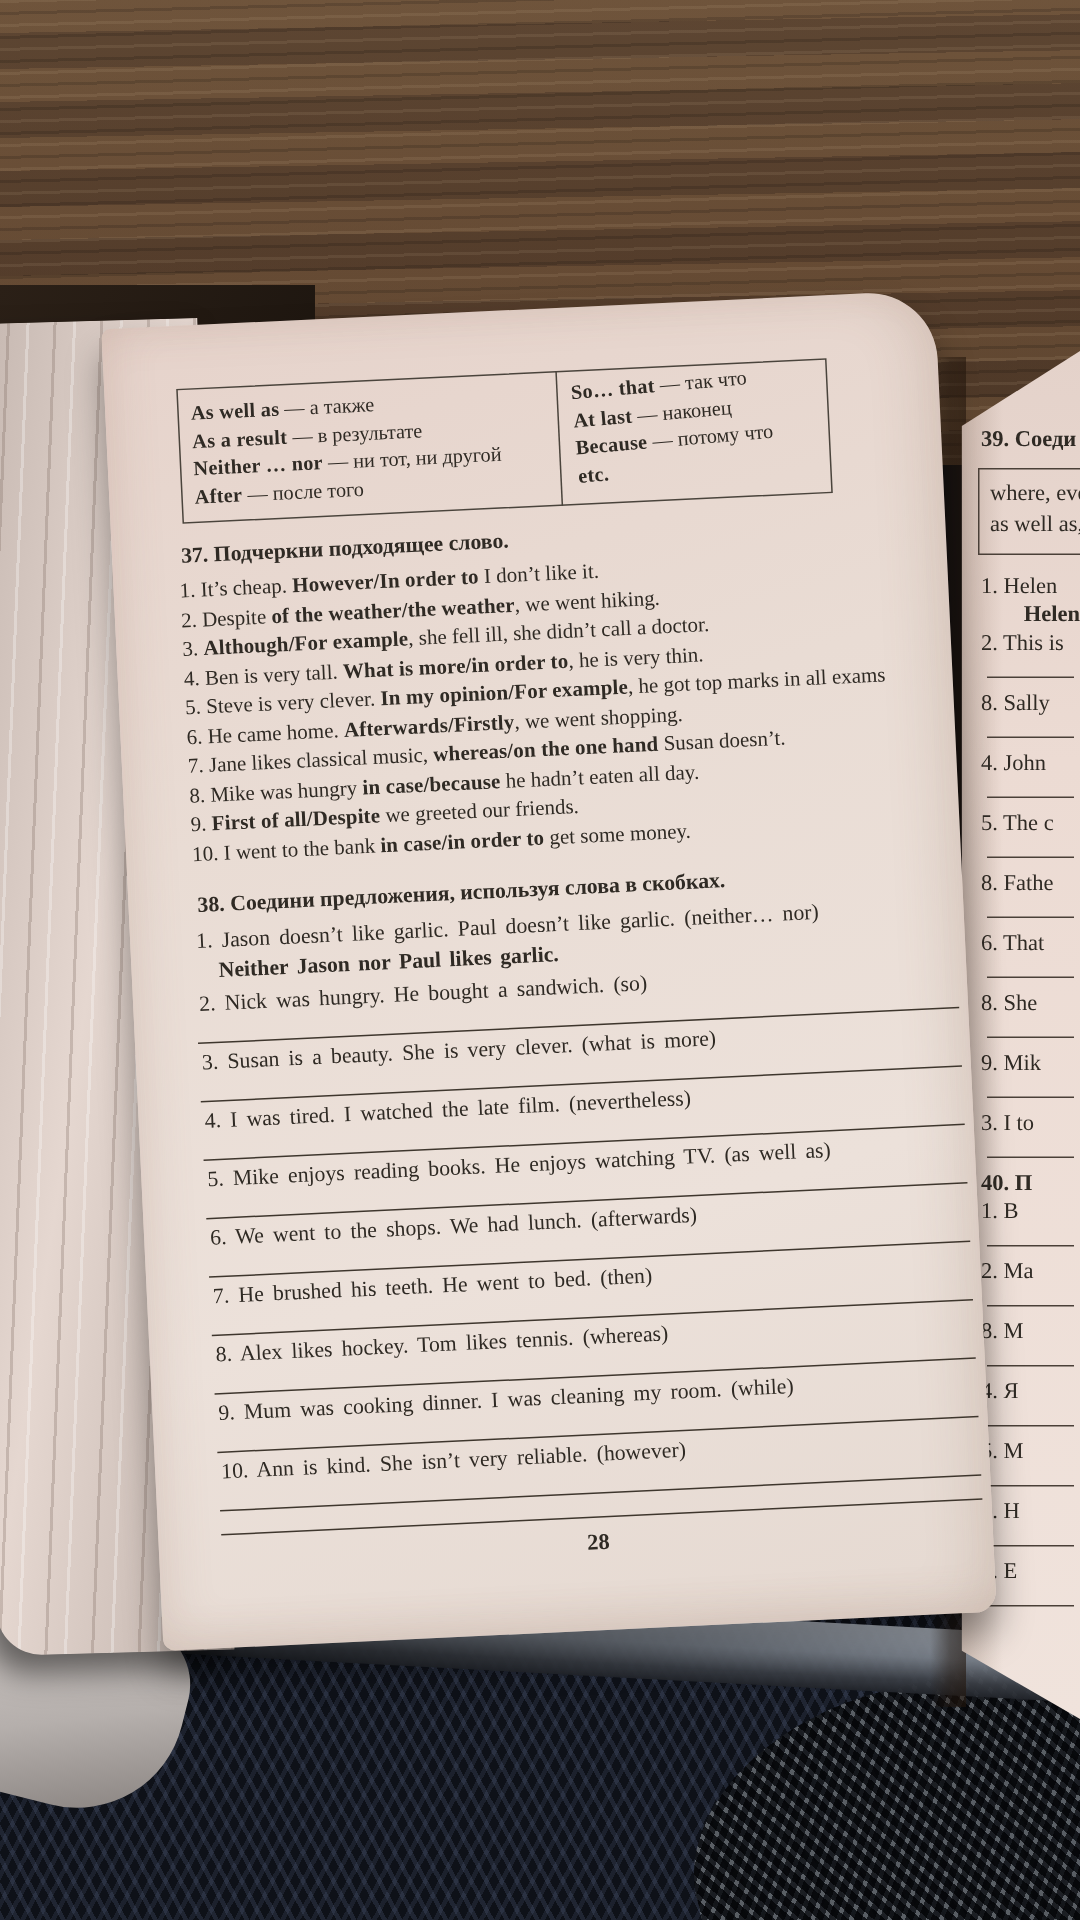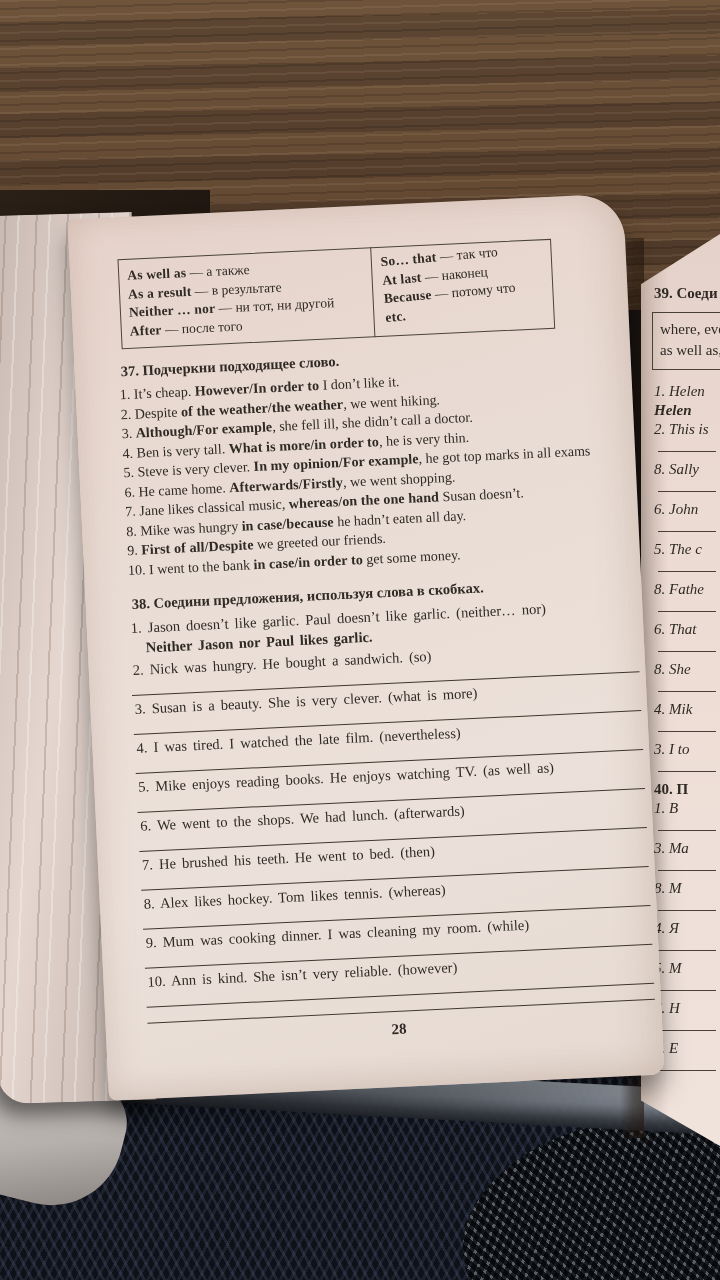--- a/index.html
+++ b/index.html
@@ -39,23 +39,23 @@
   .right-page{position:absolute;left:641px;top:234px;width:79px;height:912px;
     background:
       linear-gradient(90deg, rgba(90,60,40,.22) 0%, rgba(90,60,40,0) 35%),
       linear-gradient(180deg,#e4d2ca 0%,#ecdbd3 30%,#f0e3dc 100%);
     clip-path:polygon(0 5.5%, 100% 0%, 100% 100%, 0 95%);}
   .rp-inner{padding:50px 0 0 13px;font-size:15px;line-height:19px;white-space:nowrap;}
   .rp-title{font-weight:bold;}
   .rp-box{border:1px solid #4a4038;border-right:none;padding:6px 0 8px 7px;
     margin:9px 0 12px -2px;}
   .rp-box .vb2{line-height:21px;}
-  .r39item .rtext{line-height:19px;font-style:italic;}
+  .r39item .rtext{line-height:19px;}
   .rline{width:58px;height:0;border-bottom:1.2px solid #4a4038;margin:12px 0 8px 4px;}
-  .rp-ans{font-weight:bold;}
+  .rp-ans{font-weight:bold;text-align:right;}
   .ex40-title{font-weight:bold;margin-top:4px;}
 
   .page-stack{position:absolute;left:-14px;top:214px;width:158px;height:888px;
     transform:rotate(-1.6deg);border-radius:20px 0 0 30px;
     box-shadow:-8px 12px 20px rgba(0,0,0,.5);
     background-color:#dccec7;
     background-image:
       repeating-linear-gradient(94deg, rgba(120,100,90,.28) 0 2px, transparent 2px 13px, rgba(255,255,255,.3) 13px 15px, transparent 15px 31px),
       linear-gradient(100deg,#c3b5ae 0%,#e5d7d0 48%,#c0b2ab 100%);}
 
@@ -116,56 +116,56 @@
       <div>
           <div class="r39item">
           <div class="rtext">2. This is</div>
           <div class="rline"></div>
         </div>
           <div class="r39item">
           <div class="rtext">8. Sally</div>
           <div class="rline"></div>
         </div>
           <div class="r39item">
-          <div class="rtext">6. John</div>
+          <div class="rtext">4. John</div>
           <div class="rline"></div>
         </div>
           <div class="r39item">
           <div class="rtext">5. The c</div>
           <div class="rline"></div>
         </div>
           <div class="r39item">
           <div class="rtext">8. Fathe</div>
           <div class="rline"></div>
         </div>
           <div class="r39item">
           <div class="rtext">6. That</div>
           <div class="rline"></div>
         </div>
           <div class="r39item">
           <div class="rtext">8. She</div>
           <div class="rline"></div>
         </div>
           <div class="r39item">
-          <div class="rtext">4. Mik</div>
+          <div class="rtext">9. Mik</div>
           <div class="rline"></div>
         </div>
           <div class="r39item">
           <div class="rtext">3. I to</div>
           <div class="rline"></div>
         </div>
         </div>
       <div class="ex40-title">40. П</div>
       <div>
           <div class="r39item">
           <div class="rtext">1. В</div>
           <div class="rline"></div>
         </div>
           <div class="r39item">
-          <div class="rtext">3. Ма</div>
+          <div class="rtext">2. Ма</div>
           <div class="rline"></div>
         </div>
           <div class="r39item">
           <div class="rtext">8. М</div>
           <div class="rline"></div>
         </div>
           <div class="r39item">
           <div class="rtext">4. Я</div>
           <div class="rline"></div>
         </div>

